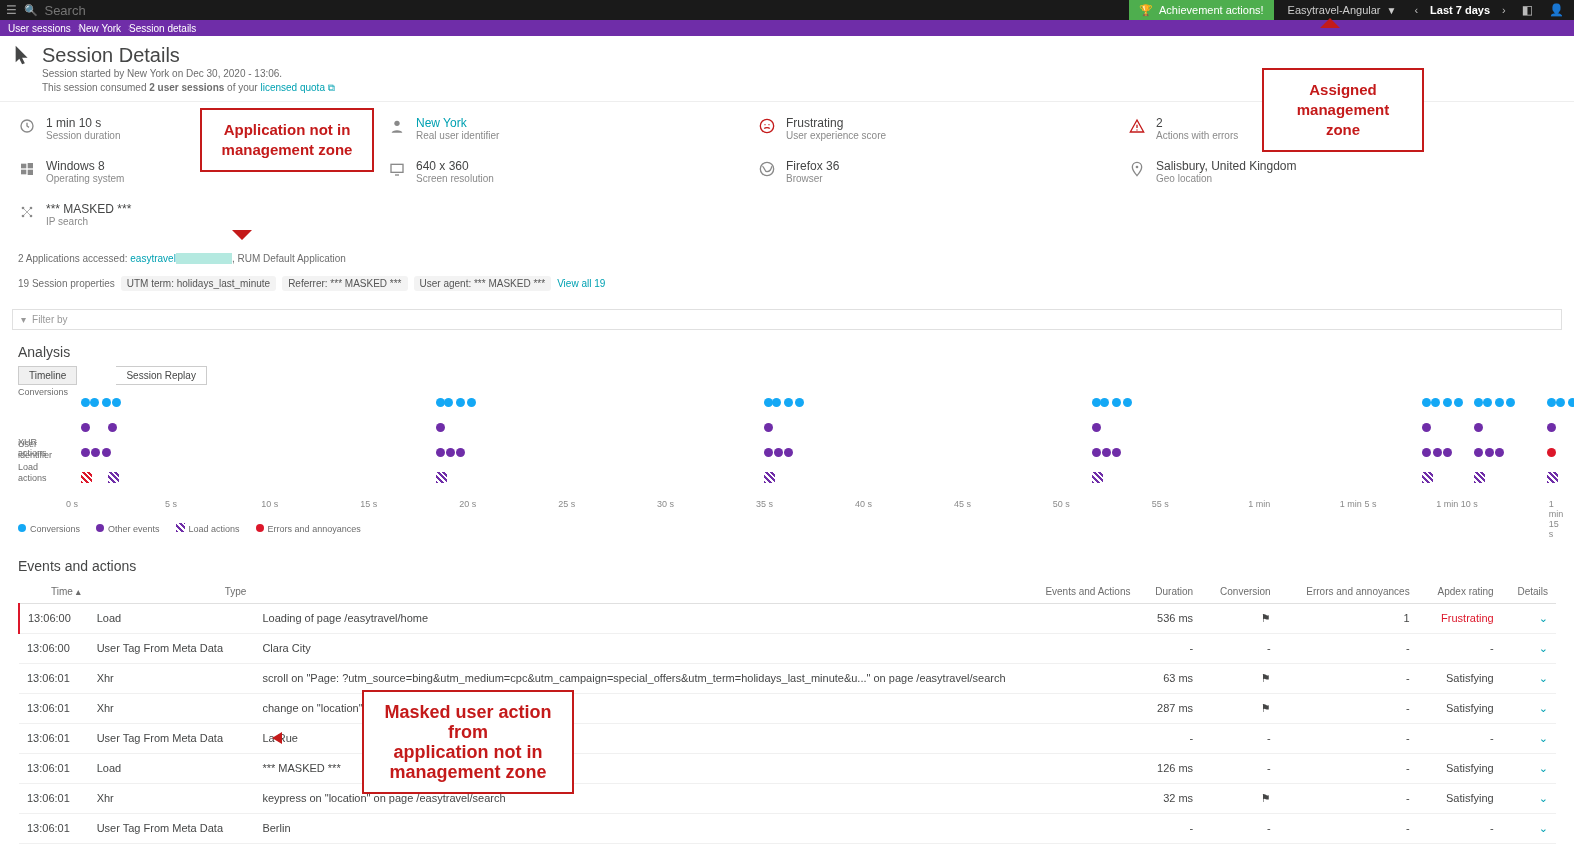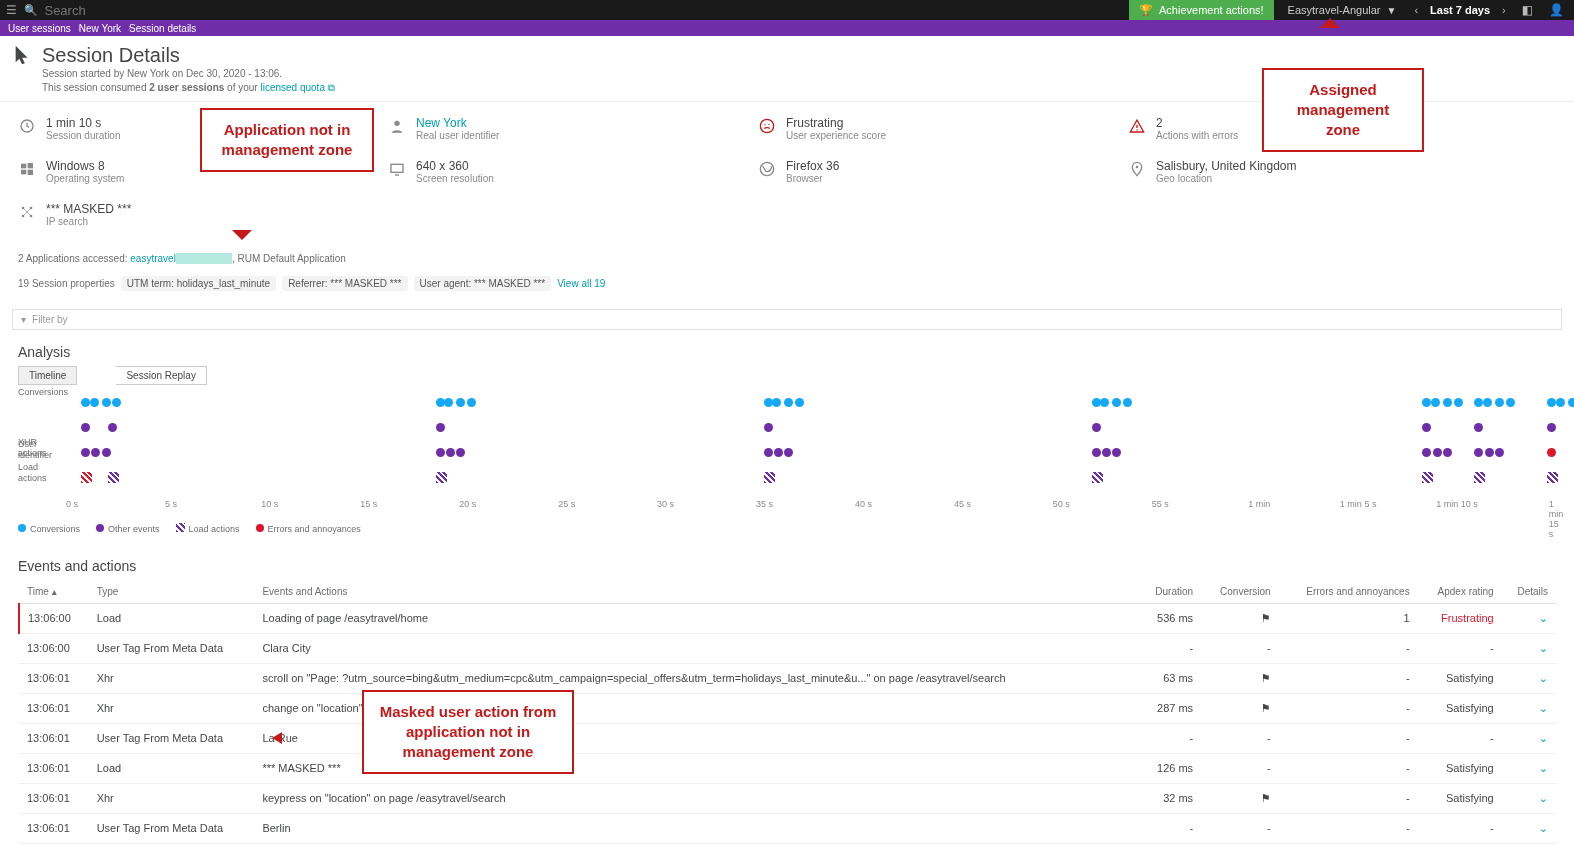--- a/index.html
+++ b/index.html
@@ -54,28 +54,28 @@
 .tl-dot.err { background: #dc172a; }
 .tl-hatch { position: absolute; width: 11px; height: 11px; top: 2px; background: repeating-linear-gradient(45deg,#6f2da8,#6f2da8 2px,#fff 2px,#fff 4px); }
 .tl-hatch.red { background: repeating-linear-gradient(45deg,#dc172a,#dc172a 2px,#fff 2px,#fff 4px); }
 .tl-axis { height: 16px; position: relative; margin-top: 4px; }
 .tl-tick { position: absolute; font-size: 9px; color: #8a8a8a; transform: translateX(-50%); }
 .legend { padding: 4px 18px 10px 18px; display: flex; gap: 16px; align-items: center; font-size: 9px; color: #6d6d6d; }
 .leg-dot { width: 8px; height: 8px; border-radius: 50%; display: inline-block; margin-right: 4px; }
 .leg-hatch { width: 9px; height: 9px; display: inline-block; margin-right: 4px; background: repeating-linear-gradient(45deg,#6f2da8,#6f2da8 2px,#fff 2px,#fff 4px); }
 .table-wrap { padding: 0 18px; }
 table { width: 100%; border-collapse: collapse; font-size: 11px; }
-th { text-align: left; font-weight: 400; font-size: 10px; color: #6d6d6d; padding: 6px 8px; border-bottom: 1px solid #e0e0e0; }
+th { text-align: right; font-weight: 400; font-size: 10px; color: #6d6d6d; padding: 6px 8px; border-bottom: 1px solid #e0e0e0; }
 th.r, td.r { text-align: right; }
 td { padding: 8px 8px; border-bottom: 1px solid #f0f0f0; vertical-align: top; color: #454646; }
 tr.hl-row td:first-child { border-left: 2px solid #dc172a; }
 .apdex-frus { color: #dc172a; }
 .expand { color: #00a1b2; cursor: pointer; font-size: 11px; }
 .conv-flag { color: #454646; font-size: 11px; }
-.overlay-callout2 { position: absolute; border: 2px solid #c41a1a; background: #fff; color: #c41a1a; font-size: 15px; font-weight: 600; text-align: center; padding: 10px 14px; line-height: 20px; }
+.overlay-callout2 { position: absolute; border: 2px solid #c41a1a; background: #fff; color: #c41a1a; font-size: 18px; font-weight: 600; text-align: center; padding: 10px 14px; line-height: 20px; }
 .page-wrap { position: relative; }
 </style>
 </head>
 <body>
 
 <div class="page-wrap">
 
 <div class="topbar">
   <span class="menu-icon">☰</span>
   <div class="search-wrap">

